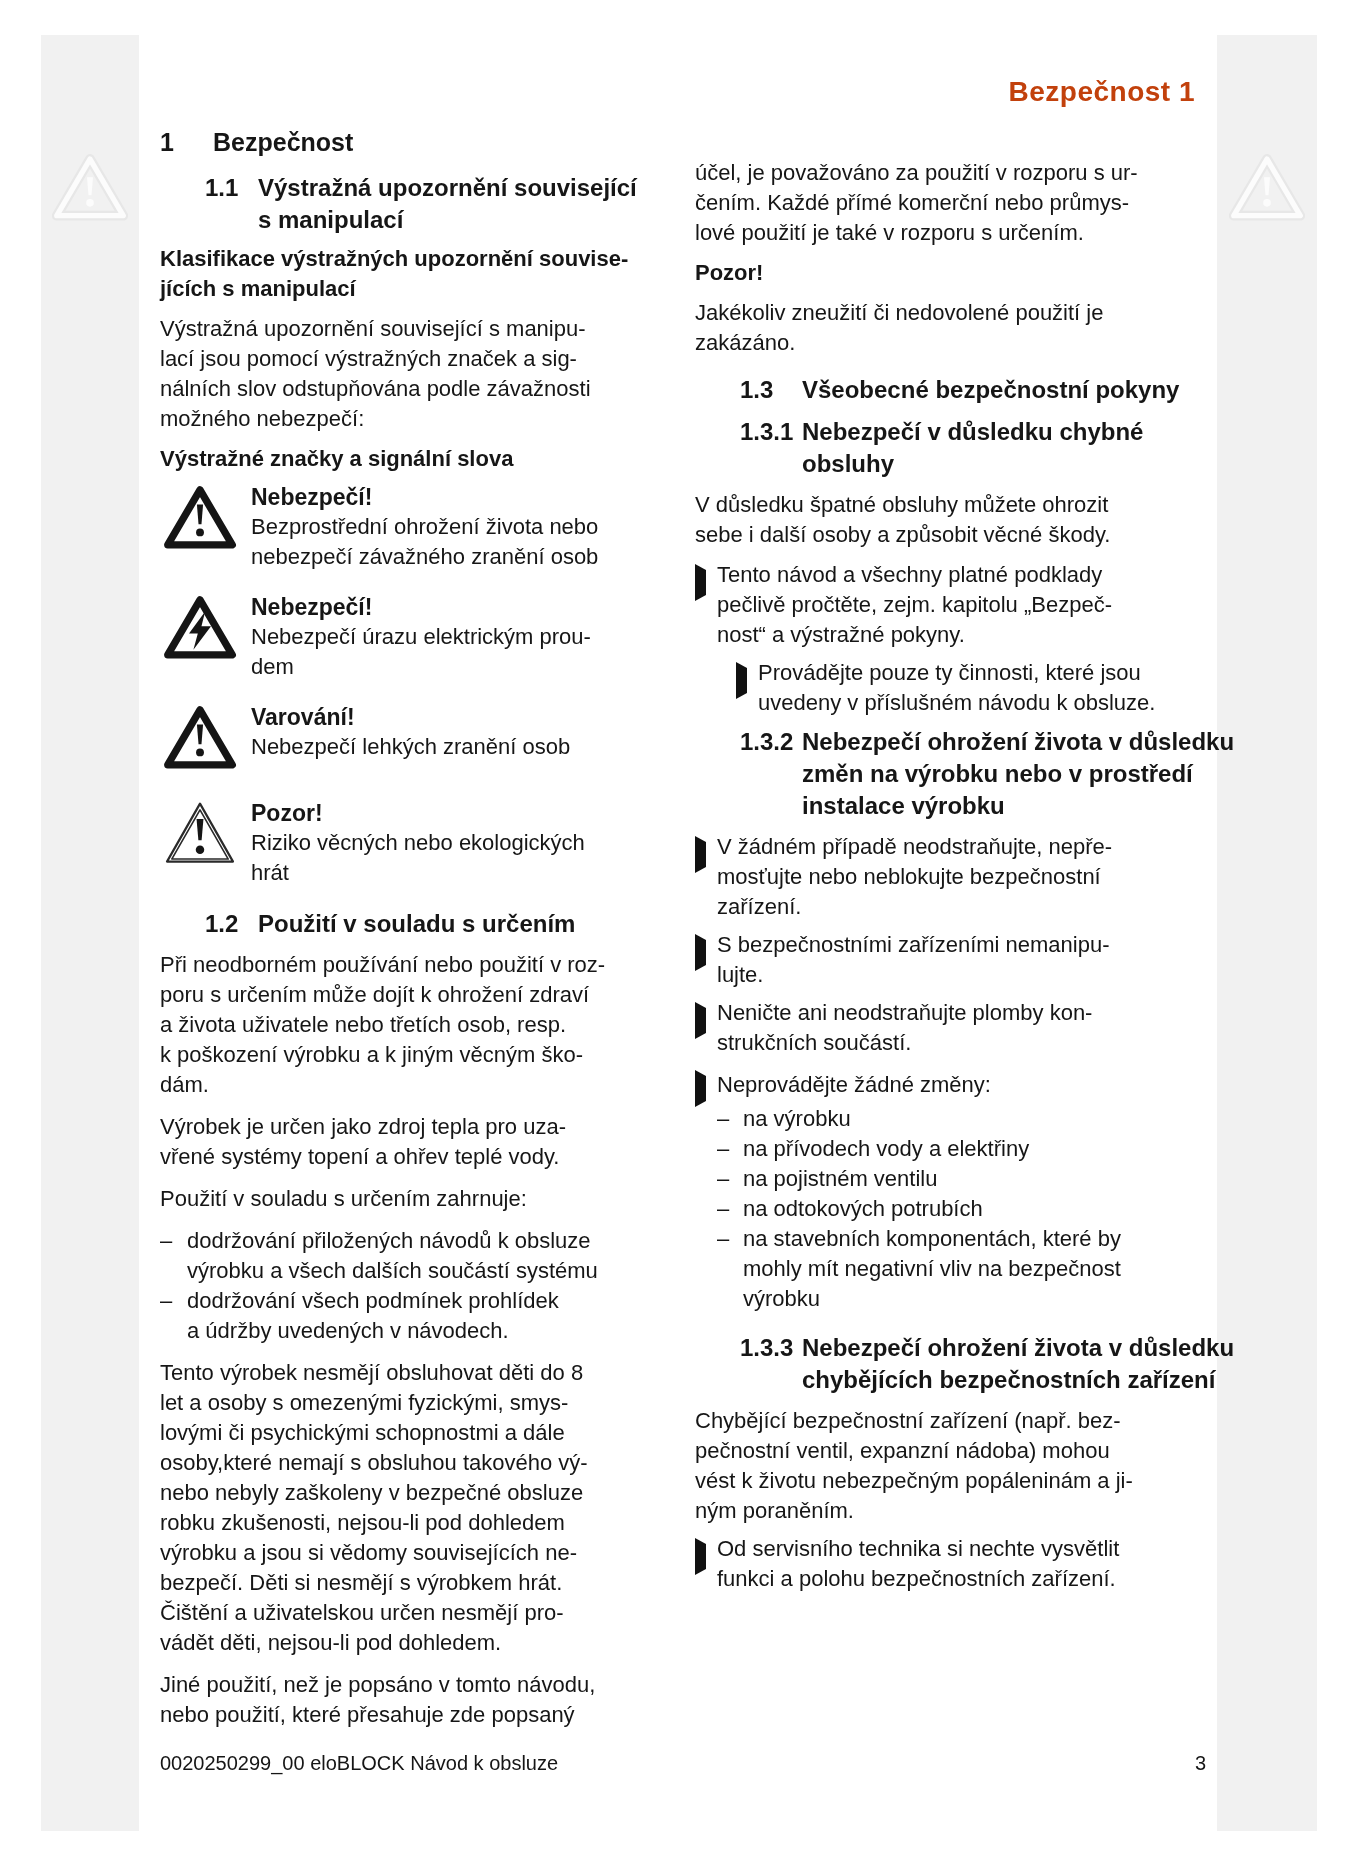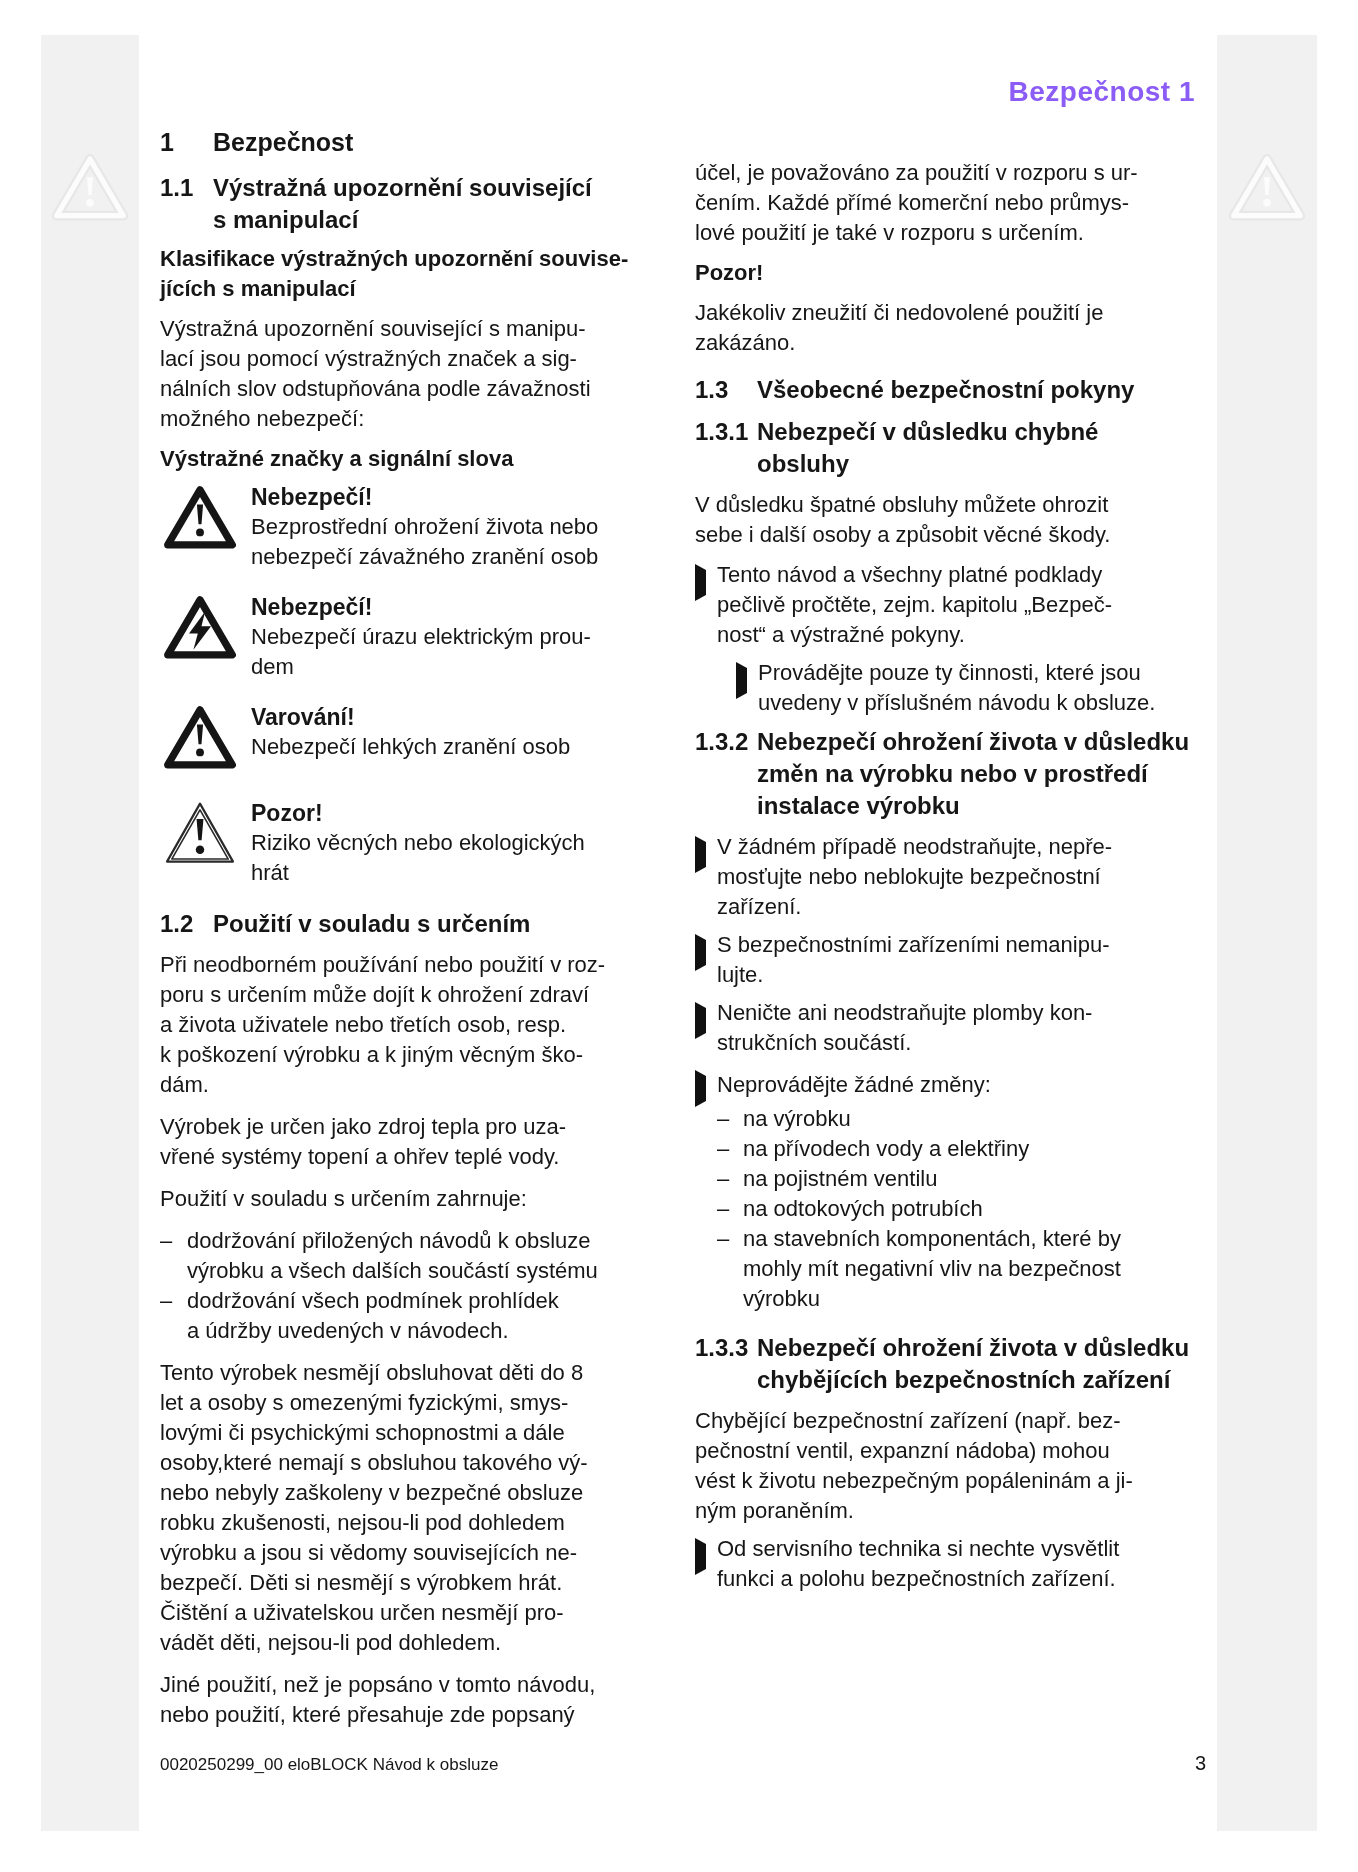--- a/index.html
+++ b/index.html
@@ -6,29 +6,29 @@
   .page{
     position:relative;width:1358px;height:1872px;background:#ffffff;
     font-family:"Liberation Sans",sans-serif;color:#161616;overflow:hidden;
   }
   .strip{position:absolute;top:35px;width:98px;height:1796px;background:#f1f1f1;}
   .strip-left{left:41px;}
   .strip-right{left:1217px;width:100px;}
   .strip svg{position:absolute;top:118px;left:50%;transform:translateX(-50%);}
   .header{
     position:absolute;top:76px;left:695px;width:500px;text-align:right;
-    font-size:28px;font-weight:bold;color:#8b5cf6;letter-spacing:0.5px;
+    font-size:28px;font-weight:bold;color:#c2410c;letter-spacing:0.5px;
   }
   .col{position:absolute;font-size:22px;line-height:30px;}
   .col .tline{white-space:nowrap;}
   .col-left{left:160px;top:126px;width:505px;}
   .col-right{left:695px;top:158px;width:510px;}
 
   .h1{display:flex;font-size:25px;font-weight:bold;line-height:32px;margin-bottom:14px;}
-  .h2{display:flex;font-size:24px;font-weight:bold;line-height:32px;margin-bottom:10px;}
+  .h2{display:flex;font-size:24px;font-weight:bold;line-height:32px;margin-bottom:10px;margin-left:45px;}
   .sec-num{flex:0 0 53px;}
   .col-right .sec-num{flex:0 0 62px;}
   .sec-text{flex:1;}
   .mt6{margin-top:6px;}
 
   .bold-p{font-weight:bold;margin-bottom:10px;}
   .p{margin-bottom:12px;}
   .mb8{margin-bottom:8px;}
   .mb10{margin-bottom:10px;}
   .mb16{margin-bottom:16px;}
@@ -44,21 +44,21 @@
   .dash-list{margin-bottom:12px;}
   .dash-list-nested{padding-left:22px;margin-bottom:18px;}
   .dash-list-nested .dash-marker{flex:0 0 26px;}
 
   .bullet{display:flex;margin-bottom:8px;}
   .bullet-marker{flex:0 0 22px;padding-top:8px;}
   .tri-right{width:0;height:0;border-left:11px solid #111;border-top:6.5px solid transparent;border-bottom:6.5px solid transparent;}
   .bullet-text{flex:1;}
 
   .footer{position:absolute;top:1752px;left:160px;width:1046px;display:flex;justify-content:space-between;align-items:baseline;}
-  .footer-left{font-size:17px;}
+  .footer-left{font-size:20px;}
   .footer-page{font-size:20px;}
 </style>
 </head>
 <body>
 
 <div class="page">
 
   <div class="strip strip-left">
     <span>
       <svg width="76" height="68" viewBox="0 0 100 90">

